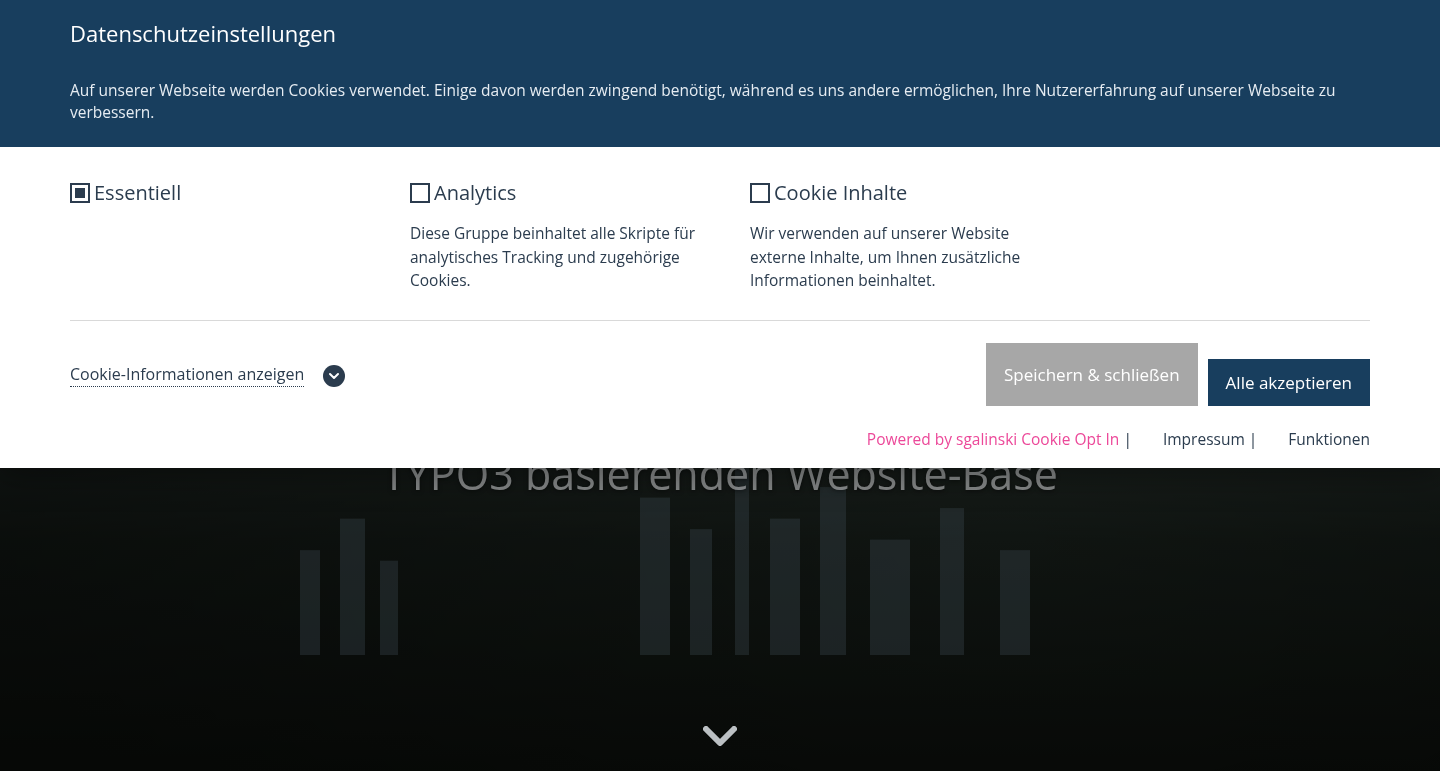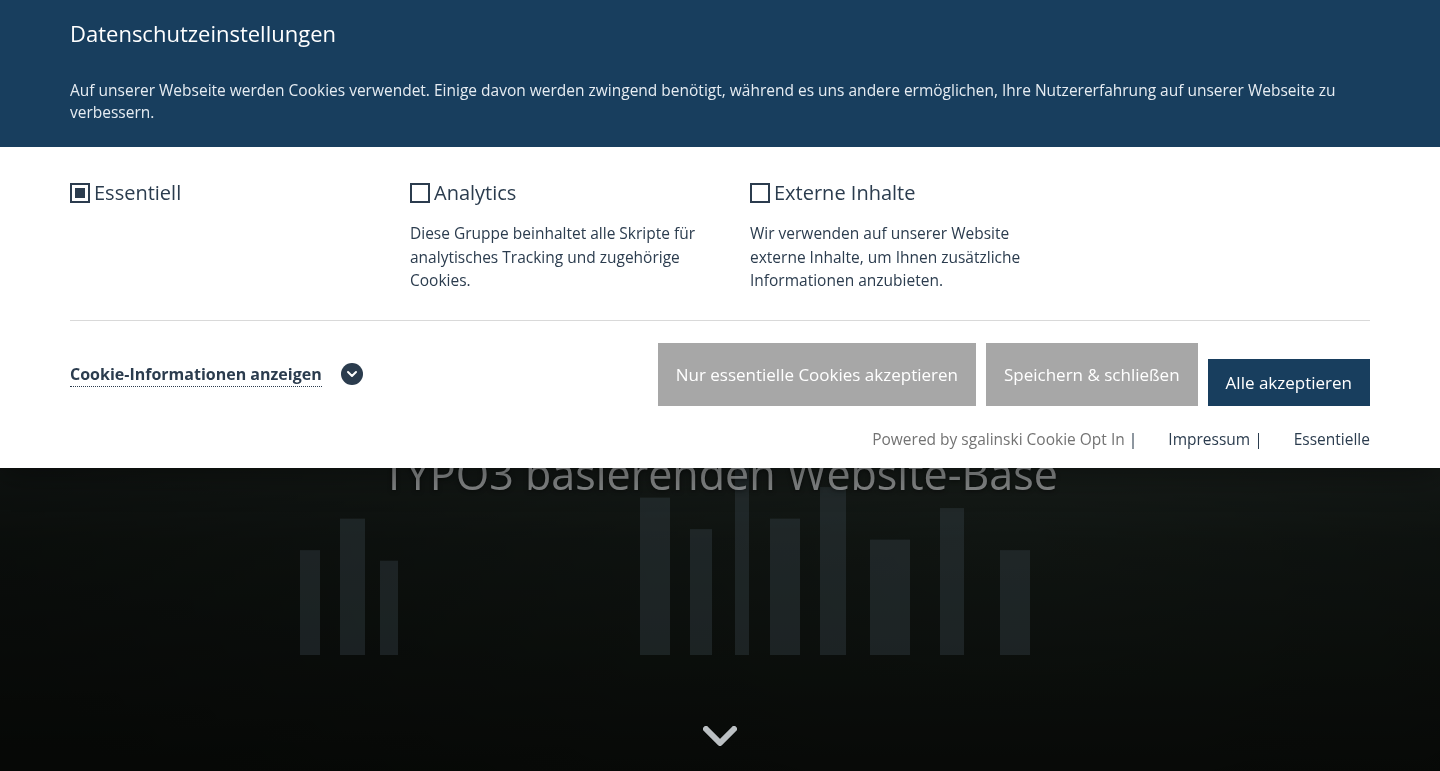--- a/index.html
+++ b/index.html
@@ -136,24 +136,23 @@
 
   .actions-row {
     display: flex;
     align-items: center;
     justify-content: space-between;
     padding-top: 22px;
     padding-bottom: 6px;
   }
   .cookie-info-toggle {
     display: inline-flex;
-    align-items: flex-start;
+    align-items: flex-end;
     gap: 19px;
     cursor: pointer;
-    font-weight: bold;
   }
   .cookie-info-toggle span.label {
     font-size: 16px;
     color: #2b3c4e;
     border-bottom: 1px dotted #2b3c4e;
     padding-bottom: 1px;
   }
   .chev-circle {
     width: 22px; height: 22px;
     border: 1px dotted #2b3c4e;
@@ -185,21 +184,21 @@
     margin-top: 16px;
   }
 
   .footer-line {
     text-align: right;
     font-size: 15.5px;
     color: #2b3c4e;
     padding: 6px 70px 18px 70px;
   }
   .footer-line .powered {
-    color: #737373;
+    color: #ec4899;
   }
   .footer-line a {
     color: #2b3c4e;
     text-decoration: none;
     margin-left: 27px;
   }
 </style>
 </head>
 <body>
 
@@ -250,43 +249,42 @@
         <div class="group-head">
           <span class="checkbox"></span>
           <span class="group-title">Analytics</span>
         </div>
         <p class="group-desc">Diese Gruppe beinhaltet alle Skripte für analytisches Tracking und zugehörige Cookies.</p>
       </div>
 
       <div class="group">
         <div class="group-head">
           <span class="checkbox"></span>
-          <span class="group-title">Externe Inhalte</span>
+          <span class="group-title">Cookie Inhalte</span>
         </div>
-        <p class="group-desc">Wir verwenden auf unserer Website externe Inhalte, um Ihnen zusätzliche Informationen anzubieten.</p>
+        <p class="group-desc">Wir verwenden auf unserer Website externe Inhalte, um Ihnen zusätzliche Informationen beinhaltet.</p>
       </div>
 
     </div>
 
     <div class="actions-row">
       <div class="cookie-info-toggle">
         <span class="label">Cookie-Informationen anzeigen</span>
         <span class="chev-circle">
           <svg width="12" height="12" viewBox="0 0 12 12">
             <polyline points="2,4 6,8 10,4" fill="none" stroke="#fff" stroke-width="2" stroke-linecap="round" stroke-linejoin="round"></polyline>
           </svg>
         </span>
       </div>
 
       <div class="buttons">
-        <button class="btn secondary">Nur essentielle Cookies akzeptieren</button>
         <button class="btn secondary">Speichern &amp; schließen</button>
         <button class="btn primary">Alle akzeptieren</button>
       </div>
     </div>
 
   </div>
 
   <div class="footer-line">
-    <span class="powered">Powered by sgalinski Cookie Opt In</span><span> | </span><a href="#">Impressum</a><span> | </span><a href="#">Essentielle</a>
+    <span class="powered">Powered by sgalinski Cookie Opt In</span><span> | </span><a href="#">Impressum</a><span> | </span><a href="#">Funktionen</a>
   </div>
 
 </div>
 
 </body></html>

